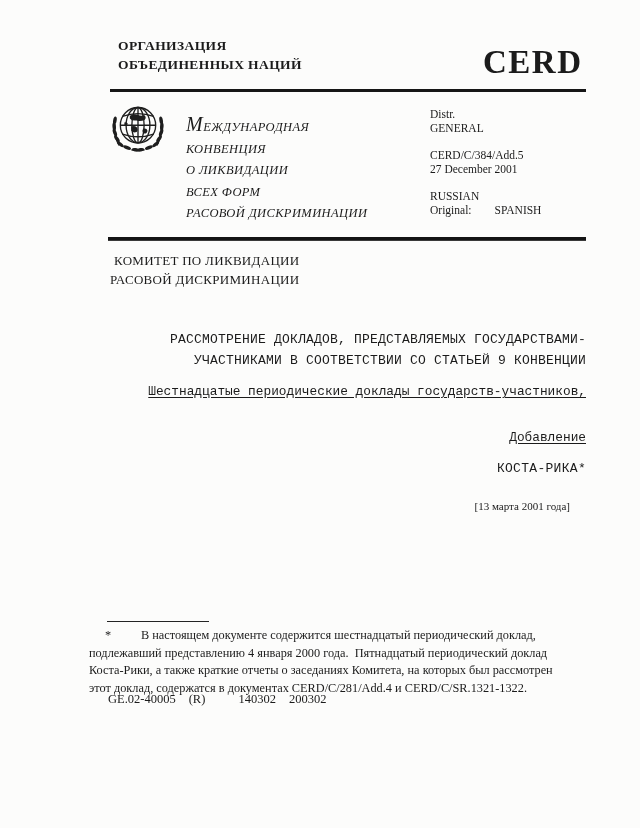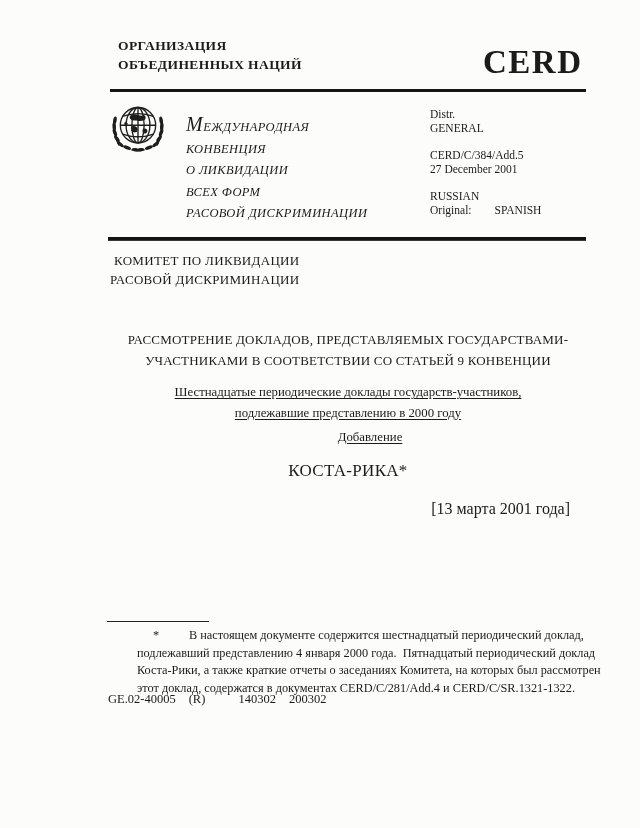--- a/index.html
+++ b/index.html
@@ -42,38 +42,38 @@
   .rule-thick{
     position:absolute;left:108px;top:237px;width:478px;height:4px;
     background:#141414;
     box-shadow:inset 0 -1px 0 #3a3a3a;
   }
   .committee{
     position:absolute;left:110px;top:252px;
     font-size:13px;line-height:18.5px;letter-spacing:.3px;text-align:right;
   }
   
-  .center-col{position:absolute;left:110px;width:476px;text-align:center;}
+  .center-col{position:absolute;left:110px;width:476px;text-align:right;font-family:Liberation Mono, monospace;}
   .title{top:329px;font-size:13px;line-height:21px;letter-spacing:.2px;}
   .subtitle{top:382px;font-size:12.8px;line-height:20.5px;}
   .subtitle span{text-decoration:underline;text-underline-offset:2px;}
   .addendum{top:430px;font-size:12.8px;}
   .addendum span{text-decoration:underline;text-underline-offset:2px;margin-left:44px;}
-  .country{top:461px;font-size:17px;letter-spacing:.3px;}
+  .country{top:461px;font-size:13px;letter-spacing:.3px;}
   .received-date{
-    position:absolute;right:70px;top:500px;font-size:16px;text-align:center;
+    position:absolute;right:70px;top:500px;font-size:11px;text-align:center;
   }
   
   .fn-rule{
     position:absolute;left:107px;top:621px;width:102px;height:0;
     border-top:1.6px solid #242424;
   }
   .footnote{
     position:absolute;left:89px;top:627px;width:500px;
-    font-size:12.3px;line-height:17.6px;margin-left:48px;
+    font-size:12.3px;line-height:17.6px;
   }
   .fn-line{white-space:pre;}
   .fn-marker{display:inline-block;width:52px;padding-left:16px;box-sizing:border-box;}
   
   .footer{
     position:absolute;left:108px;top:692px;font-size:12.5px;
   }
   .footer .lang{margin-left:13px;}
   .footer .d1{margin-left:33px;}
   .footer .d2{margin-left:13px;}
@@ -161,21 +161,20 @@
     <div>РАСОВОЙ ДИСКРИМИНАЦИИ</div>
   </div>
 
   <div class="center-col title">
     <div>РАССМОТРЕНИЕ ДОКЛАДОВ, ПРЕДСТАВЛЯЕМЫХ ГОСУДАРСТВАМИ-</div>
     <div>УЧАСТНИКАМИ В СООТВЕТСТВИИ СО СТАТЬЕЙ 9 КОНВЕНЦИИ</div>
   </div>
 
   <div class="center-col subtitle">
     <div><span>Шестнадцатые периодические доклады государств-участников,</span></div>
-    <div><span>подлежавшие представлению в 2000 году</span></div>
   </div>
 
   <div class="center-col addendum">
     <span>Добавление</span>
   </div>
 
   <div class="center-col country">КОСТА-РИКА*</div>
 
   <div class="received-date">[13 марта 2001 года]</div>
 

